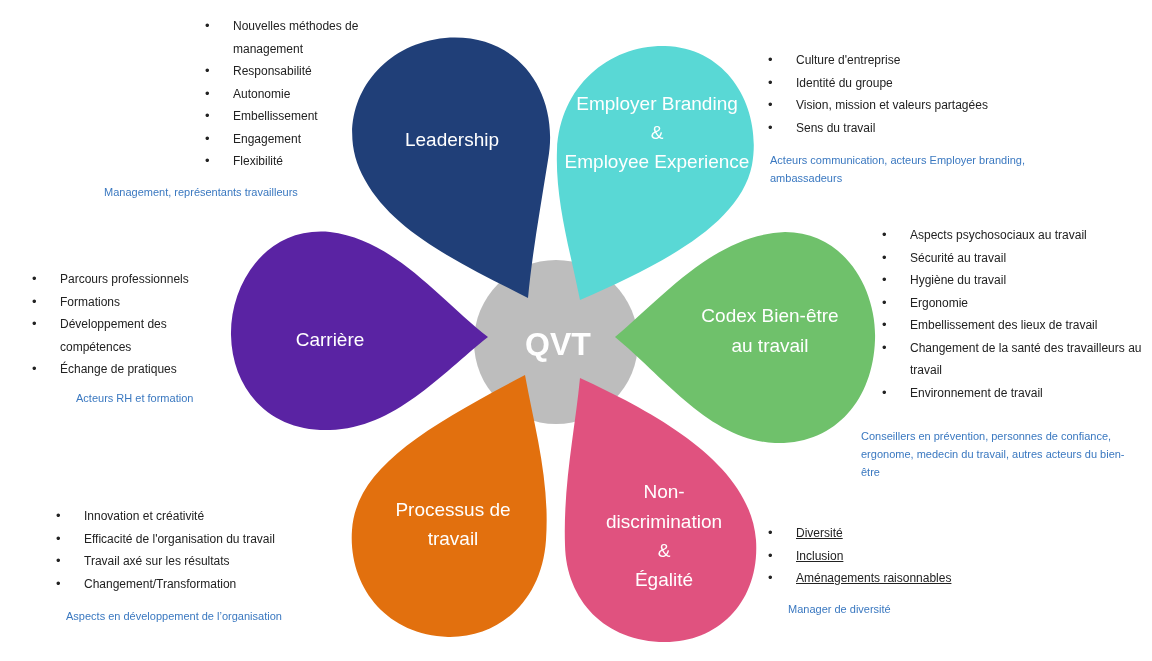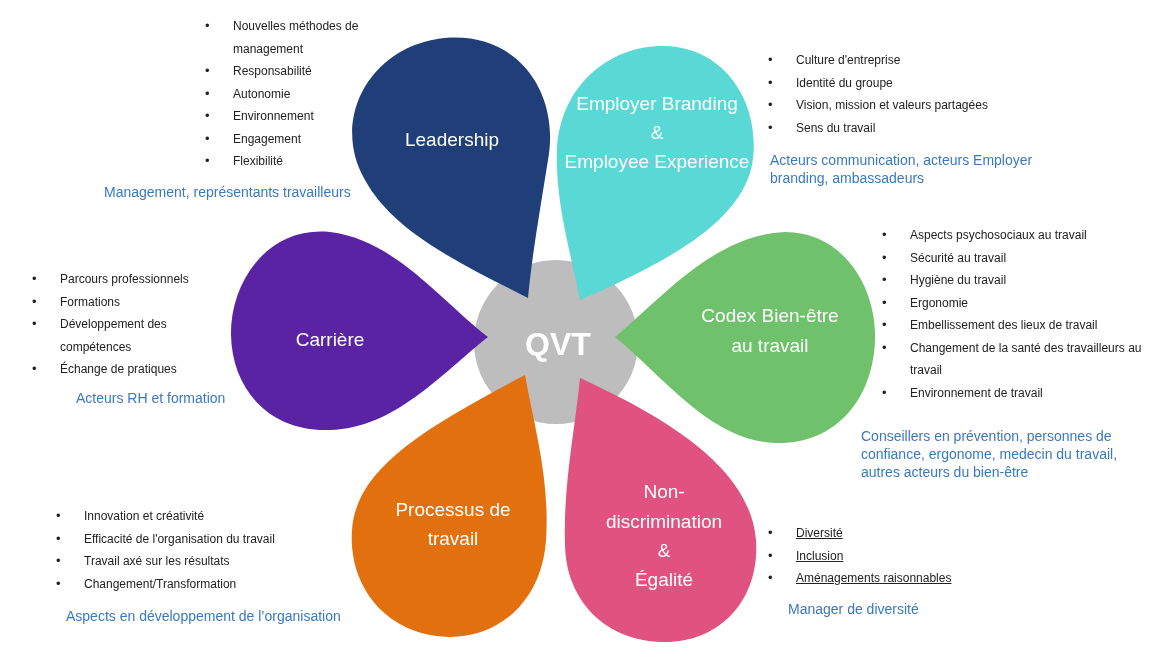--- a/index.html
+++ b/index.html
@@ -4,21 +4,21 @@
 <style>
   html, body { margin:0; padding:0; background:#ffffff; }
   body { width:1152px; height:661px; position:relative; overflow:hidden;
          font-family:"Liberation Sans", "DejaVu Sans", sans-serif; }
   #flower { position:absolute; left:0; top:0; width:1152px; height:661px; }
   .petal-label { fill:#ffffff; font-family:"Liberation Sans", sans-serif; font-size:19px; text-anchor:middle; }
   .center-label { fill:#ffffff; font-family:"Liberation Sans", sans-serif; font-size:32px; font-weight:bold; text-anchor:middle; }
   .list { position:absolute; margin:0; padding:0; list-style:none; color:#222; font-size:12px; line-height:22.5px; }
   .list li { position:relative; padding-left:28px; }
   .list li::before { content:"\2022"; position:absolute; left:0; top:0; font-size:13px; }
-  .actors { position:absolute; color:#3a78c0; font-size:14px; line-height:18px; }
+  .actors { position:absolute; color:#3a78c0; font-size:11px; line-height:18px; }
 </style>
 </head>
 <body>
 
 <svg id="flower" viewBox="0 0 1152 661" xmlns="http://www.w3.org/2000/svg">
 
   <circle cx="556" cy="342" r="82" fill="#bdbdbd"></circle>
 
   <path fill="#203f78" d="M528,298 C470,268 395,235 365,180 C330,120 370,45 445,38 C520,32 560,95 548,160 C540,210 532,255 528,298 Z"></path>
 
@@ -51,21 +51,21 @@
   <text class="petal-label" x="664" y="498">Non-</text>
   <text class="petal-label" x="664" y="528">discrimination</text>
   <text class="petal-label" x="664" y="557">&amp;</text>
   <text class="petal-label" x="664" y="586">Égalité</text>
 </svg>
 
 <ul class="list" style="left:205px; top:15px; width:200px;">
   <li>Nouvelles méthodes de management</li>
   <li>Responsabilité</li>
   <li>Autonomie</li>
-  <li>Environnement</li>
+  <li>Embellissement</li>
   <li>Engagement</li>
   <li>Flexibilité</li>
 </ul>
 <div class="actors" style="left:104px; top:183px;">Management, représentants travailleurs</div>
 
 <ul class="list" style="left:768px; top:49px; width:320px;">
   <li>Culture d'entreprise</li>
   <li>Identité du groupe</li>
   <li>Vision, mission et valeurs partagées</li>
   <li>Sens du travail</li>

